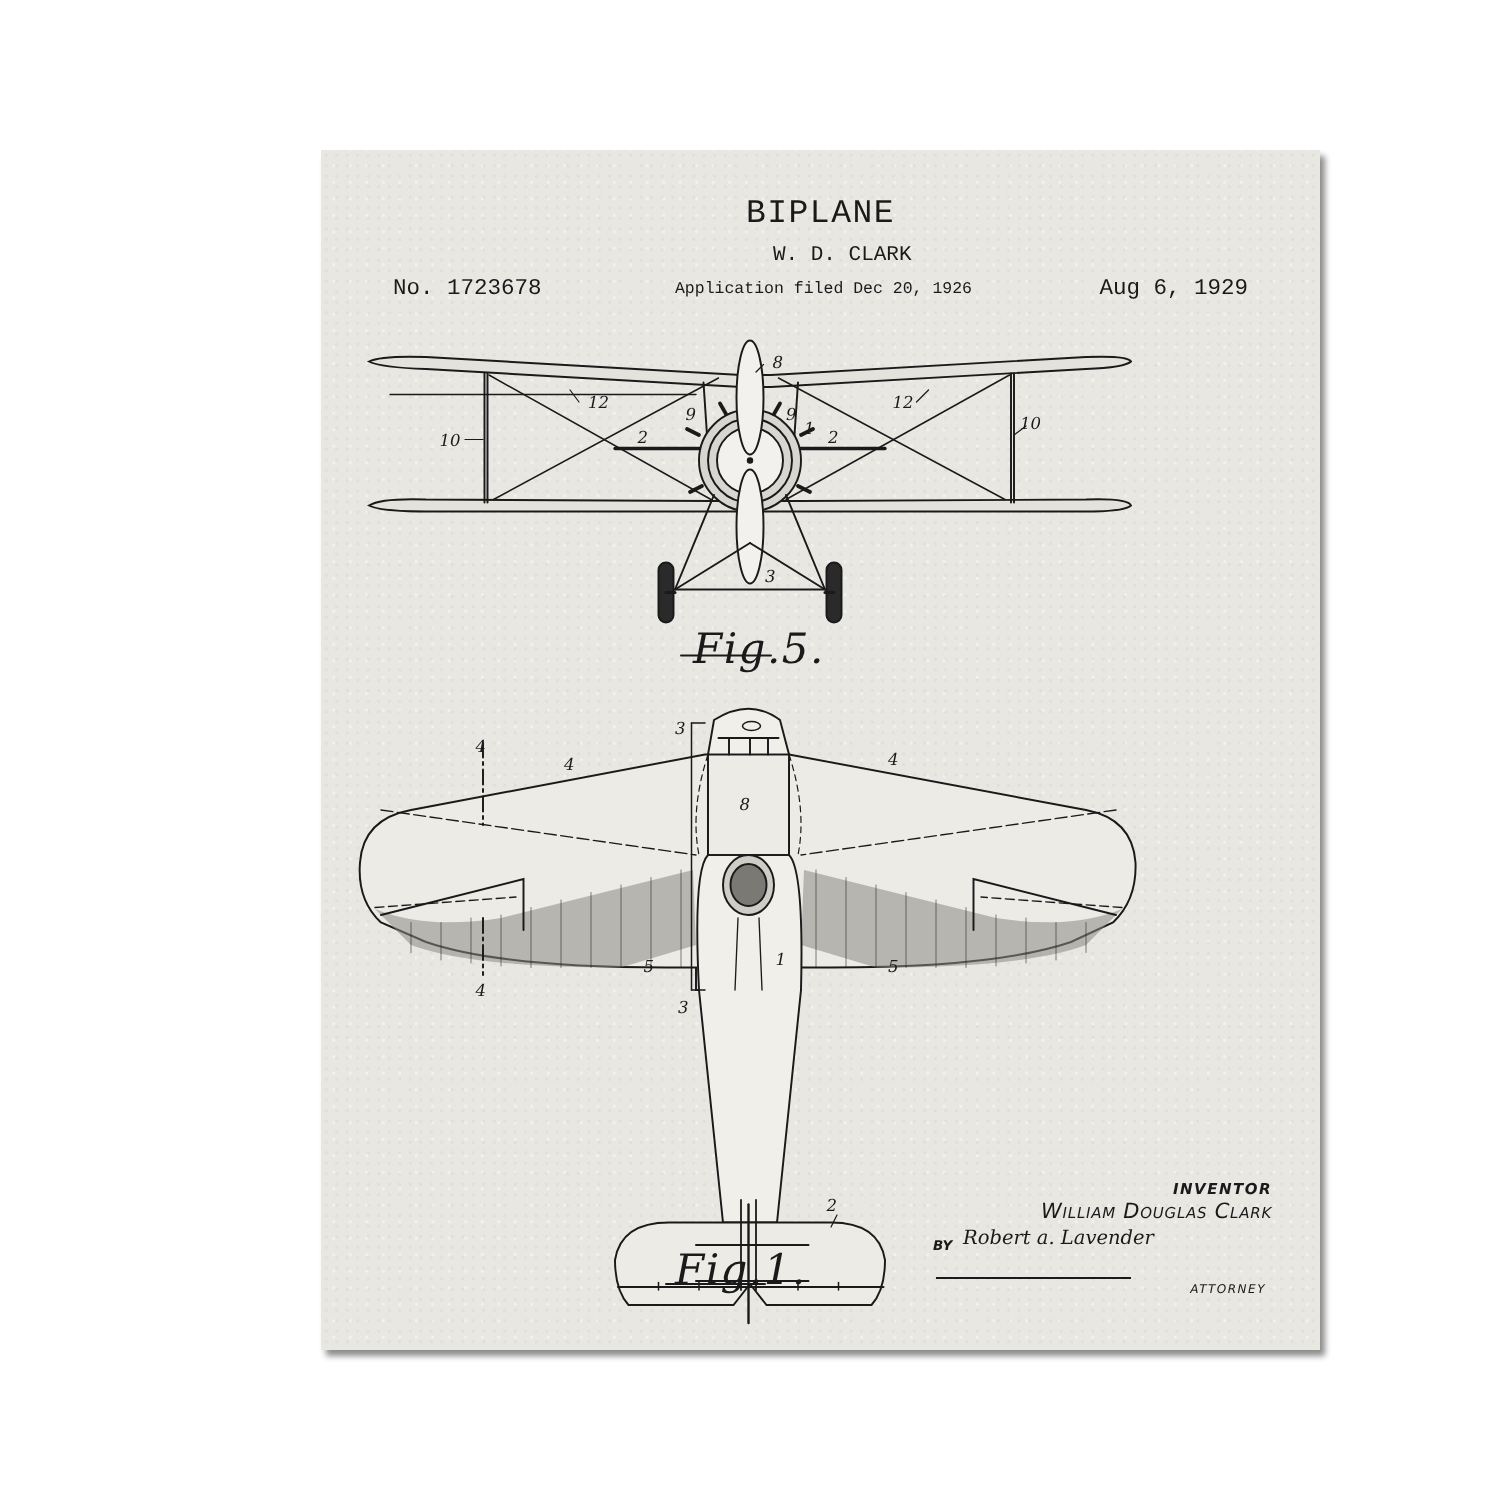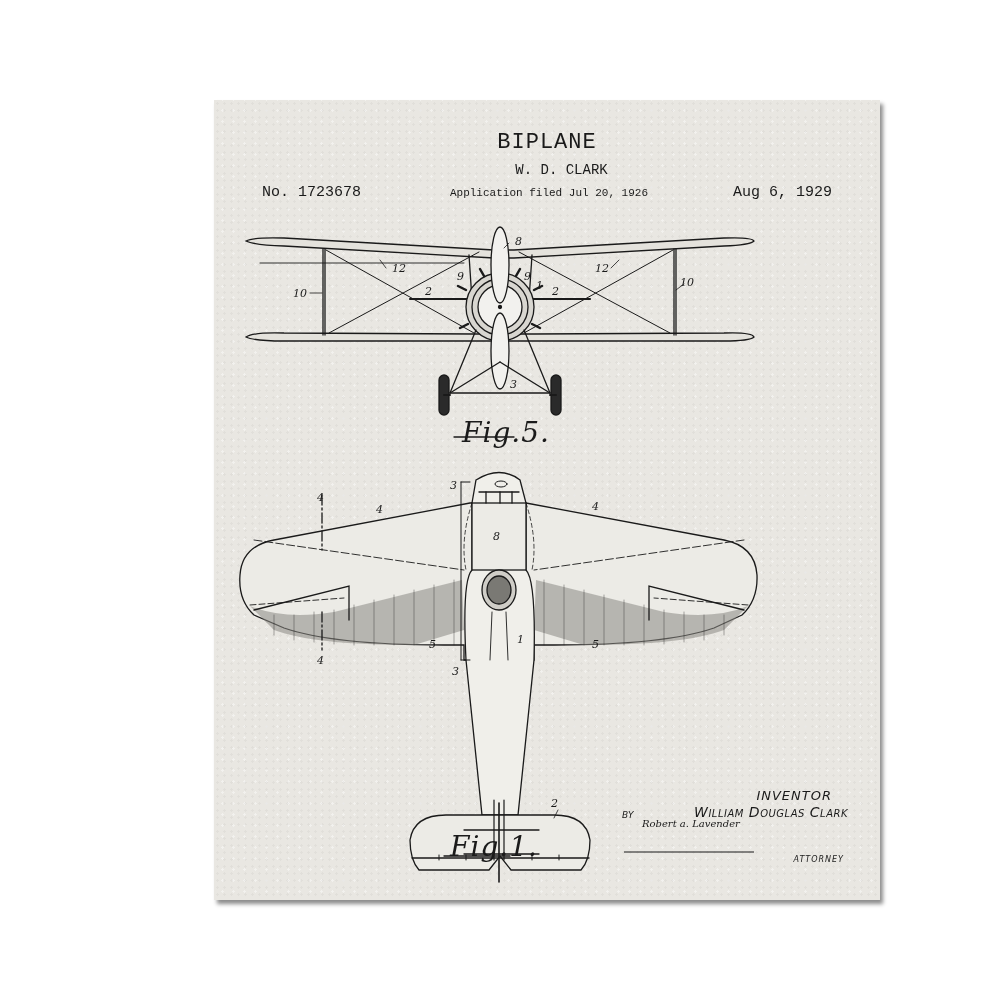--- a/index.html
+++ b/index.html
@@ -39,35 +39,35 @@
   }
   svg.drawing { position: absolute; left: 0; top: 0; }
   .fig-label {
     position: absolute; font-family: "DejaVu Serif", serif; font-style: italic;
     font-size: 28px; color: #1a1a1a; letter-spacing: 1px;
   }
   .sig-block {
     position: absolute; right: 32px; top: 688px; width: 240px; text-align: right;
     font-family: "DejaVu Sans", sans-serif; color: #1a1a1a;
   }
-  .sig-inventor-label { font-size: 13px; font-style: italic; letter-spacing: 1px; font-weight: normal; margin-right: 16px; }
+  .sig-inventor-label { font-size: 10px; font-style: italic; letter-spacing: 1px; font-weight: bold; margin-right: 0; }
   .sig-name { font-size: 14px; font-style: italic; letter-spacing: 0.5px; font-variant: small-caps; margin-top: 1px; }
-  .sig-by { position: absolute; left: 14px; top: 22px; font-size: 9px; font-style: italic; font-weight: normal; }
+  .sig-by { position: absolute; left: 14px; top: 38px; font-size: 9px; font-style: italic; font-weight: bold; }
   .sig-attorney-label { position: absolute; right: 4px; top: 54px; font-size: 8px; font-style: italic; font-weight: normal; letter-spacing: 1px; margin-top: 13px; }
-  .sig-script { position: absolute; left: 34px; top: 30px; font-family: "DejaVu Serif", serif; font-style: italic; font-size: 10px; }
+  .sig-script { position: absolute; left: 34px; top: 30px; font-family: "DejaVu Serif", serif; font-style: italic; font-size: 13px; }
 </style>
 </head>
 <body>
 
 <div class="poster">
 
   <div class="title">BIPLANE</div>
   <div class="inventor-short">W. D. CLARK</div>
   <div class="patent-no">No. 1723678</div>
-  <div class="filed">Application filed Jul 20, 1926</div>
+  <div class="filed">Application filed Dec 20, 1926</div>
   <div class="grant-date">Aug 6, 1929</div>
 
   <svg class="drawing" width="571" height="800" viewBox="0 0 571 800">
     <g stroke="#1a1a1a" fill="none" stroke-width="1.3" stroke-linecap="round">
 
       <g>
 
         <path d="M32,141 Q40,137 70,138 L280,150 L300,150 L510,138 Q538,137 540,141 Q536,145 510,146 L300,158 L280,158 L70,146 Q40,145 32,141 Z" fill="#e4e2dc"></path>
 
         <path d="M32,237 Q40,232 70,233 L260,234 L320,234 L510,233 Q538,232 540,237 Q536,241 510,241 L320,241 L260,241 L70,241 Q40,241 32,237 Z" fill="#e4e2dc"></path>

